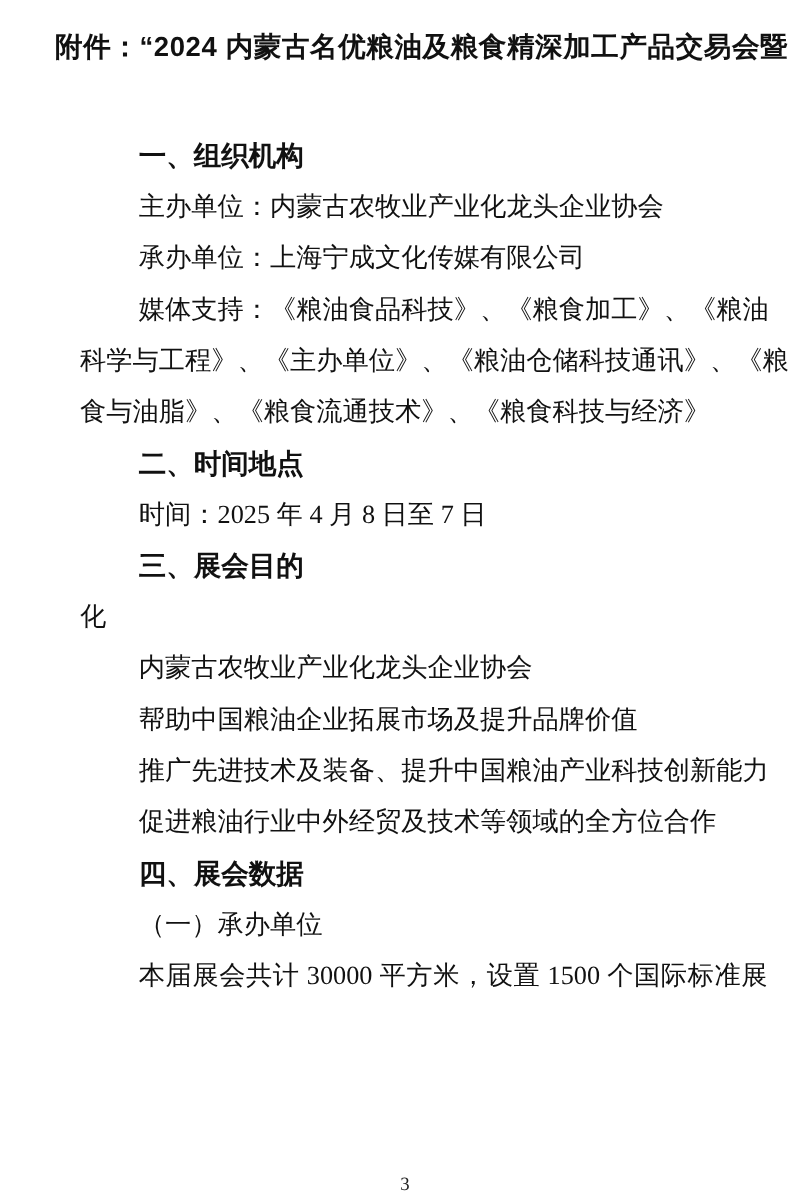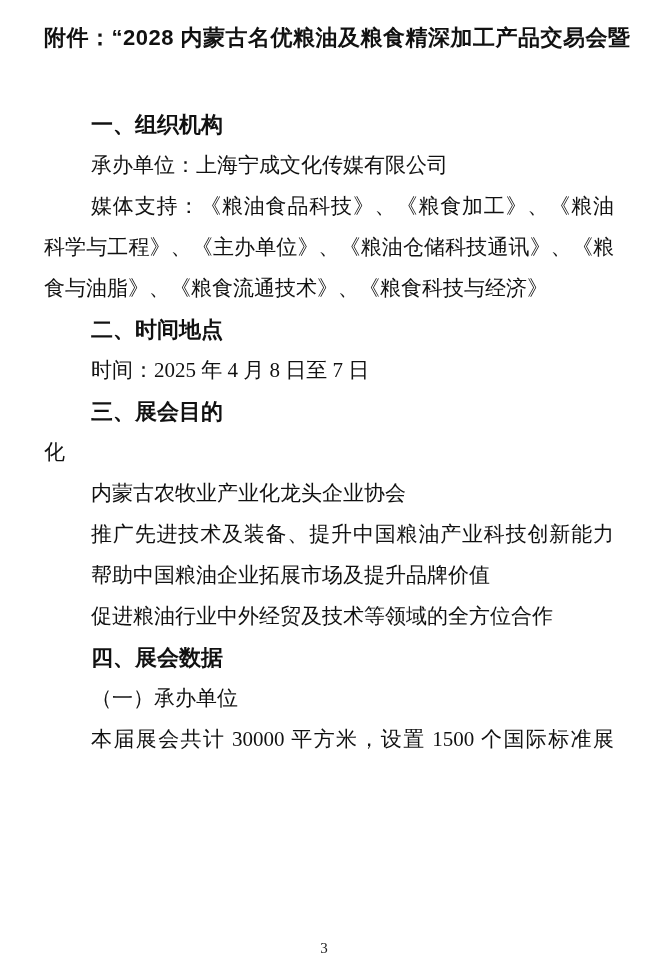--- a/index.html
+++ b/index.html
@@ -33,20 +33,21 @@
     white-space: nowrap;
     letter-spacing: 0.5px;
   }
   .title-gap {
     height: 46px;
   }
   .line {
     font-size: 21px;
     line-height: 41px;
     white-space: nowrap;
+    margin-left: 20px;
   }
   .heading {
     font-family: "Liberation Sans", "DejaVu Sans", sans-serif;
     font-weight: 700;
     font-size: 22px;
   }
   .indent {
     padding-left: 47px;
   }
   .full {
@@ -63,37 +64,38 @@
     line-height: 18px;
     color: #222222;
   }
 </style>
 </head>
 <body>
 
 <div class="page">
   <div class="content">
 
-    <div class="title-line">附件：“2028 内蒙古名优粮油及粮食精深加工产品交易会暨</div>
+    <div class="title-line">附件：“2024 内蒙古名优粮油及粮食精深加工产品交易会暨</div>
     <div class="title-gap"></div>
 
     <div class="line heading indent">一、组织机构</div>
+    <div class="line indent">主办单位：内蒙古农牧业产业化龙头企业协会</div>
     <div class="line indent">承办单位：上海宁成文化传媒有限公司</div>
     <div class="line indent full">媒体支持：《粮油食品科技》、《粮食加工》、《粮油</div>
     <div class="line full">科学与工程》、《主办单位》、《粮油仓储科技通讯》、《粮</div>
     <div class="line">食与油脂》、《粮食流通技术》、《粮食科技与经济》</div>
 
     <div class="line heading indent">二、时间地点</div>
     <div class="line indent">时间：2025 年 4 月 8 日至 7 日</div>
 
     <div class="line heading indent">三、展会目的</div>
     <div class="line">化</div>
     <div class="line indent">内蒙古农牧业产业化龙头企业协会</div>
+    <div class="line indent">帮助中国粮油企业拓展市场及提升品牌价值</div>
     <div class="line indent full">推广先进技术及装备、提升中国粮油产业科技创新能力</div>
-    <div class="line indent">帮助中国粮油企业拓展市场及提升品牌价值</div>
     <div class="line indent">促进粮油行业中外经贸及技术等领域的全方位合作</div>
 
     <div class="line heading indent">四、展会数据</div>
     <div class="line indent">（一）承办单位</div>
     <div class="line indent full">本届展会共计 30000 平方米，设置 1500 个国际标准展</div>
 
   </div>
 
   <div class="page-number">3</div>
 </div>

